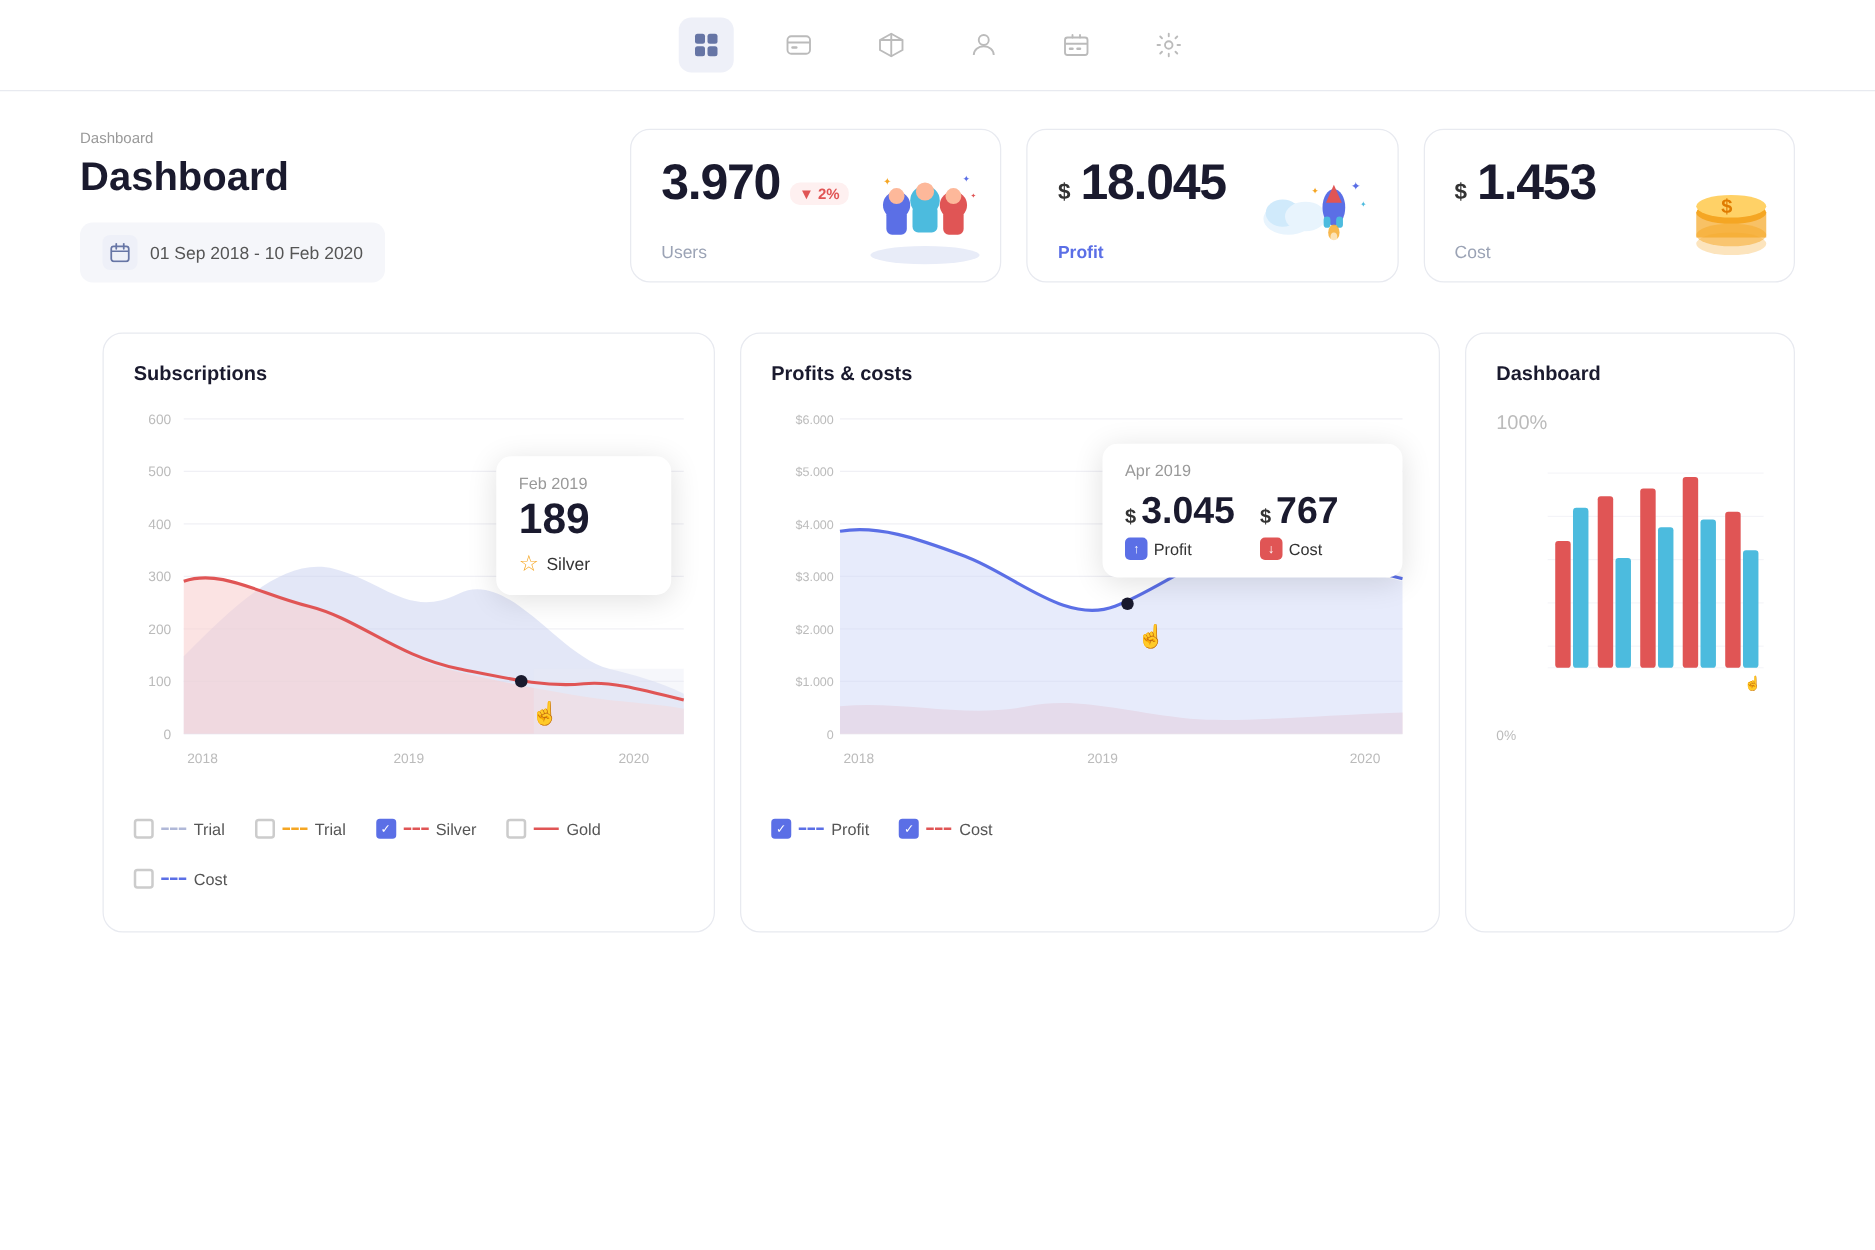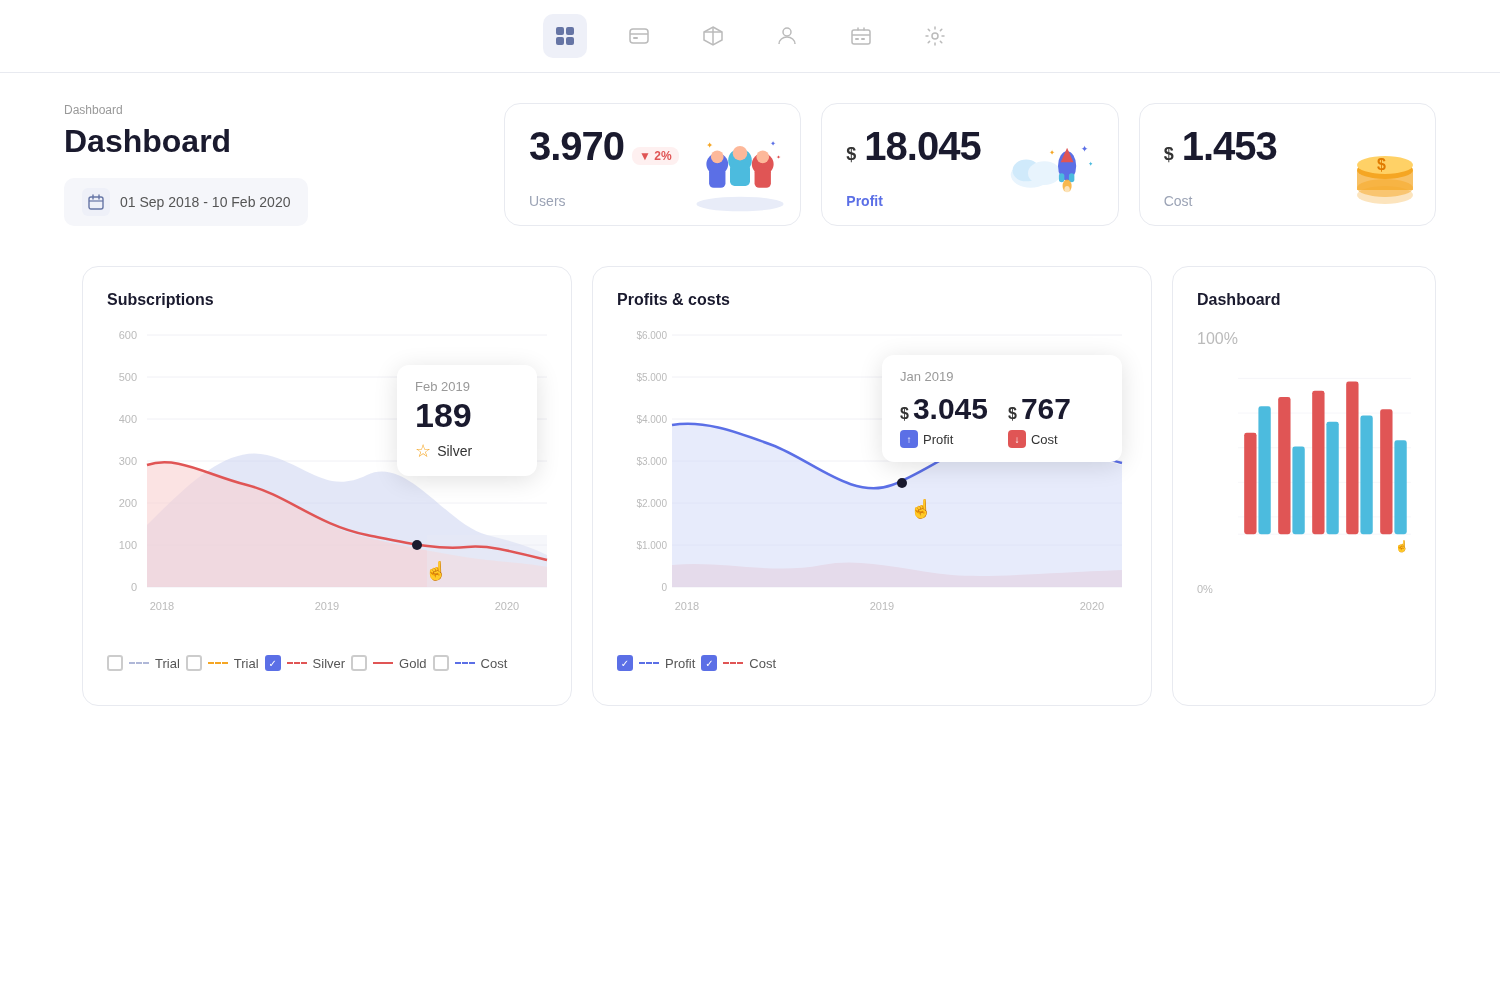--- a/index.html
+++ b/index.html
@@ -159,21 +159,21 @@
       font-size: 16px;
       font-weight: 700;
       color: #1a1a2e;
       margin-bottom: 16px;
     }
 
     
     .legend-section {
       display: flex;
       flex-wrap: wrap;
-      gap: 6px;
+      gap: 24px;
       padding: 10px 0;
     }
     .legend-item {
       display: flex;
       align-items: center;
       gap: 6px;
       font-size: 13px;
       color: #555;
     }
     .legend-check {
@@ -511,21 +511,21 @@
 
           <text x="288" y="190" font-size="18" fill="#555">☝</text>
 
           <text x="65" y="285" text-anchor="middle" font-size="11" fill="#bbb">2018</text>
           <text x="260" y="285" text-anchor="middle" font-size="11" fill="#bbb">2019</text>
           <text x="470" y="285" text-anchor="middle" font-size="11" fill="#bbb">2020</text>
         </svg>
 
         
         <div class="tooltip-double" style="top:30px; right:5px; min-width:240px;">
-          <div class="t-month">Jan 2019</div>
+          <div class="t-month">Apr 2019</div>
           <div class="t-vals">
             <div class="t-val-group">
               <div class="t-val-row">
                 <span class="t-val-dollar">$</span>
                 <span class="t-val-num">3.045</span>
               </div>
               <div class="t-label-row">
                 <div class="t-label-badge" style="background:#5b6fe6;">↑</div>
                 <span>Profit</span>
               </div>

